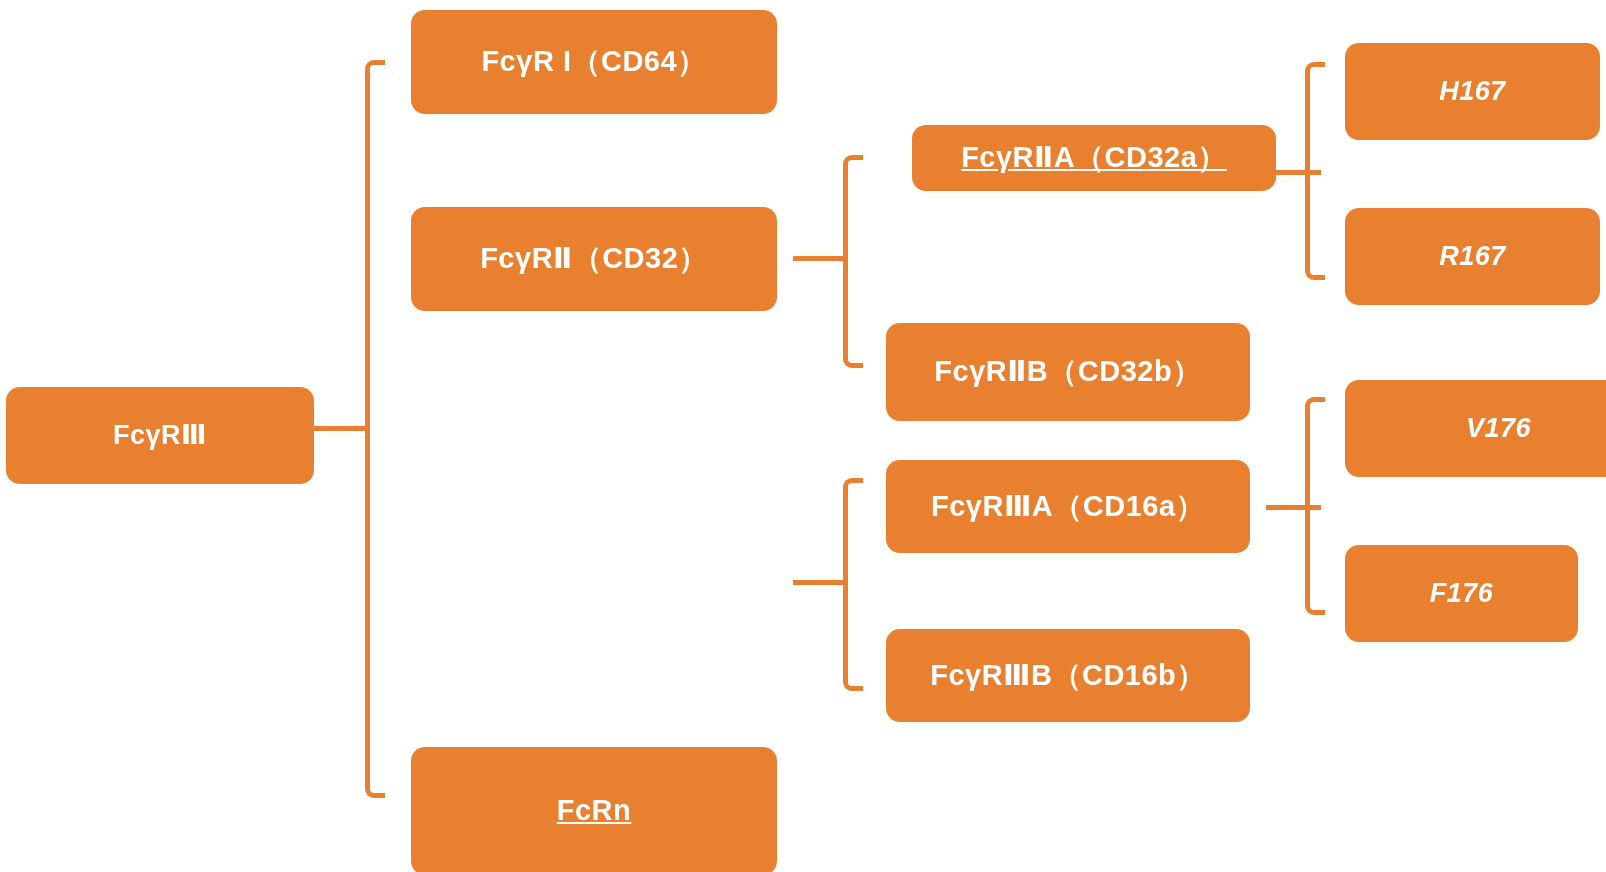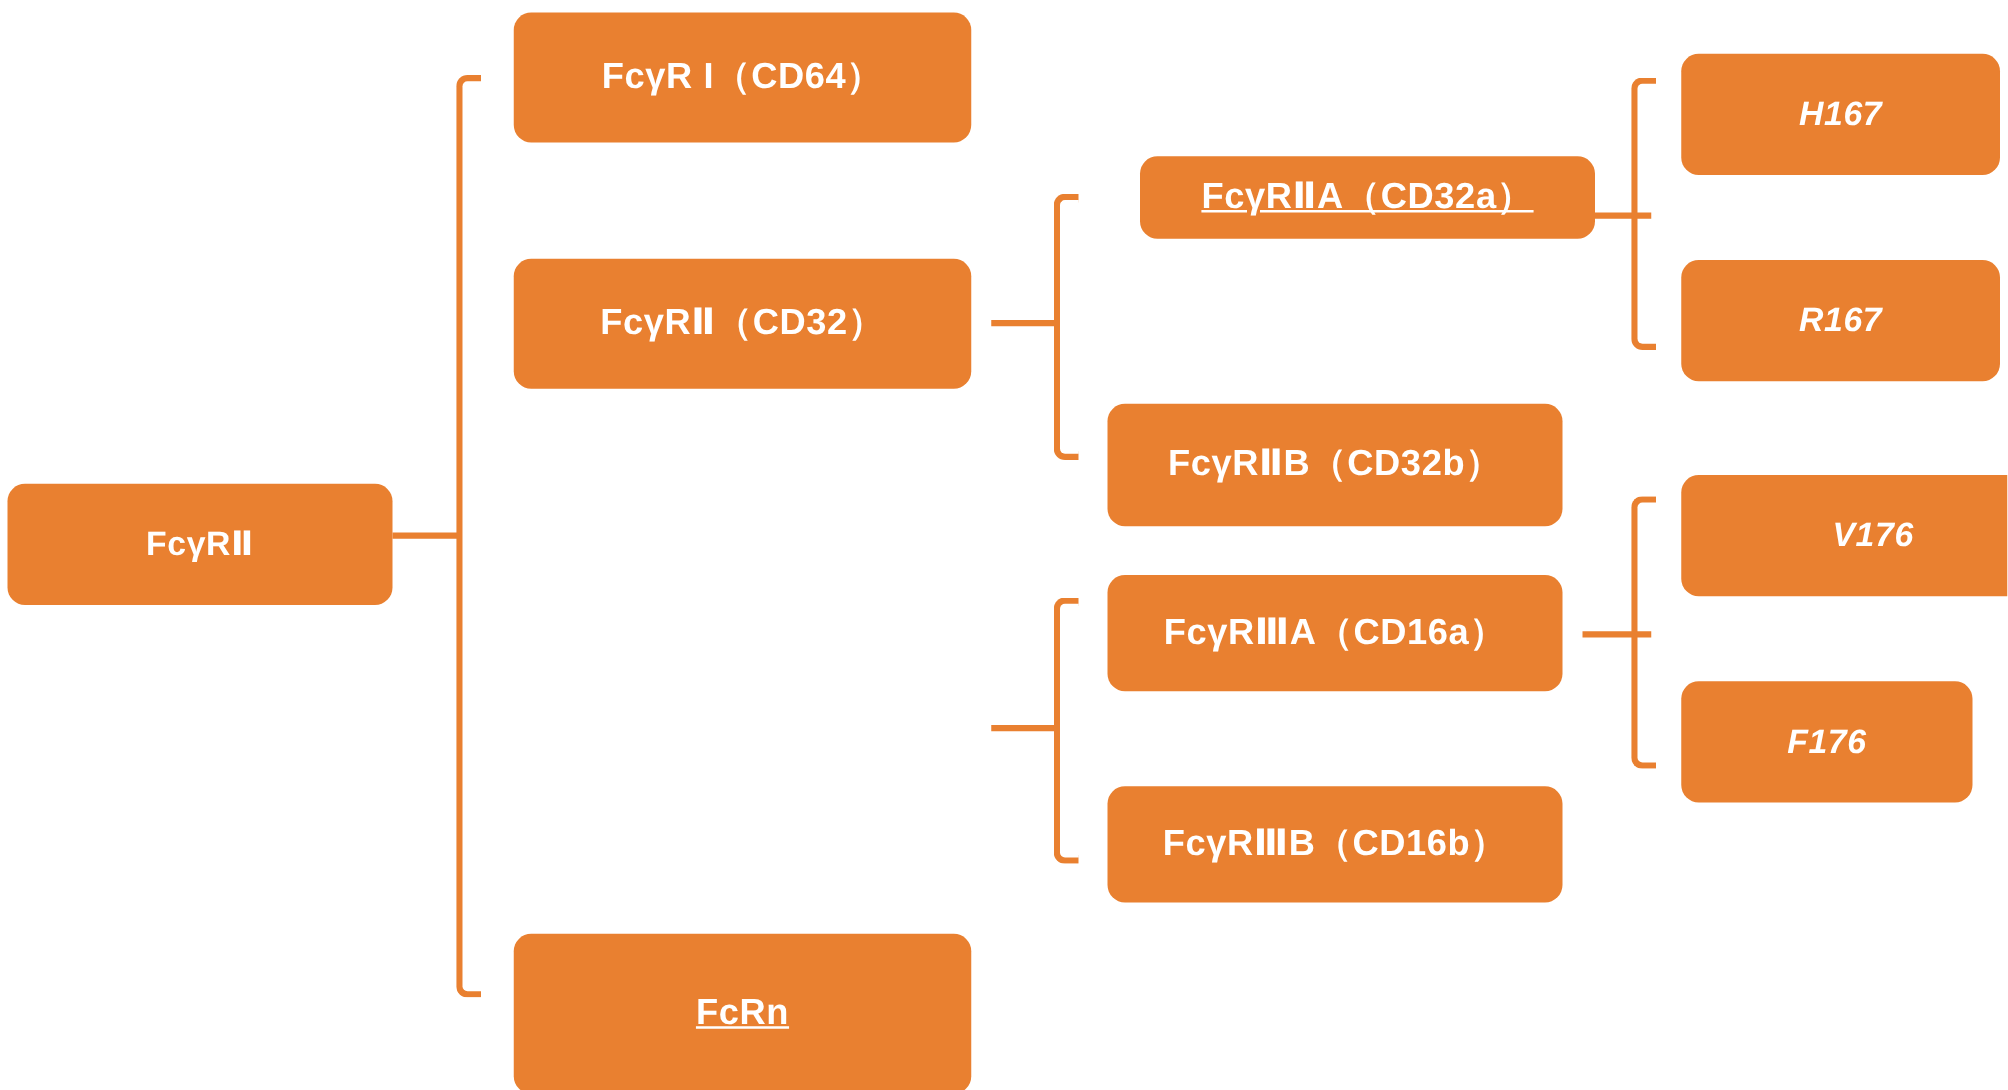--- a/index.html
+++ b/index.html
@@ -52,21 +52,21 @@
     background: #E98030;
     height: 5px;
   }
 </style>
 </head>
 <body>
 
 <div id="canvas">
 
   <div class="node lvl1" style="left:6px; top:387px; width:308px; height:97px;">
-    <span>FcγRⅡ</span>
+    <span>FcγRⅢ</span>
   </div>
 
   <div class="stub" style="left:314px; top:426px; width:55px;"></div>
   <div class="bracket" style="left:365px; top:60px; width:20px; height:738px;"></div>
 
   <div class="node lvl2" style="left:411px; top:10px; width:366px; height:104px;">
     <span>FcγR I（CD64）</span>
   </div>
 
   <div class="node lvl2" style="left:411px; top:207px; width:366px; height:104px;align-items:center;">

